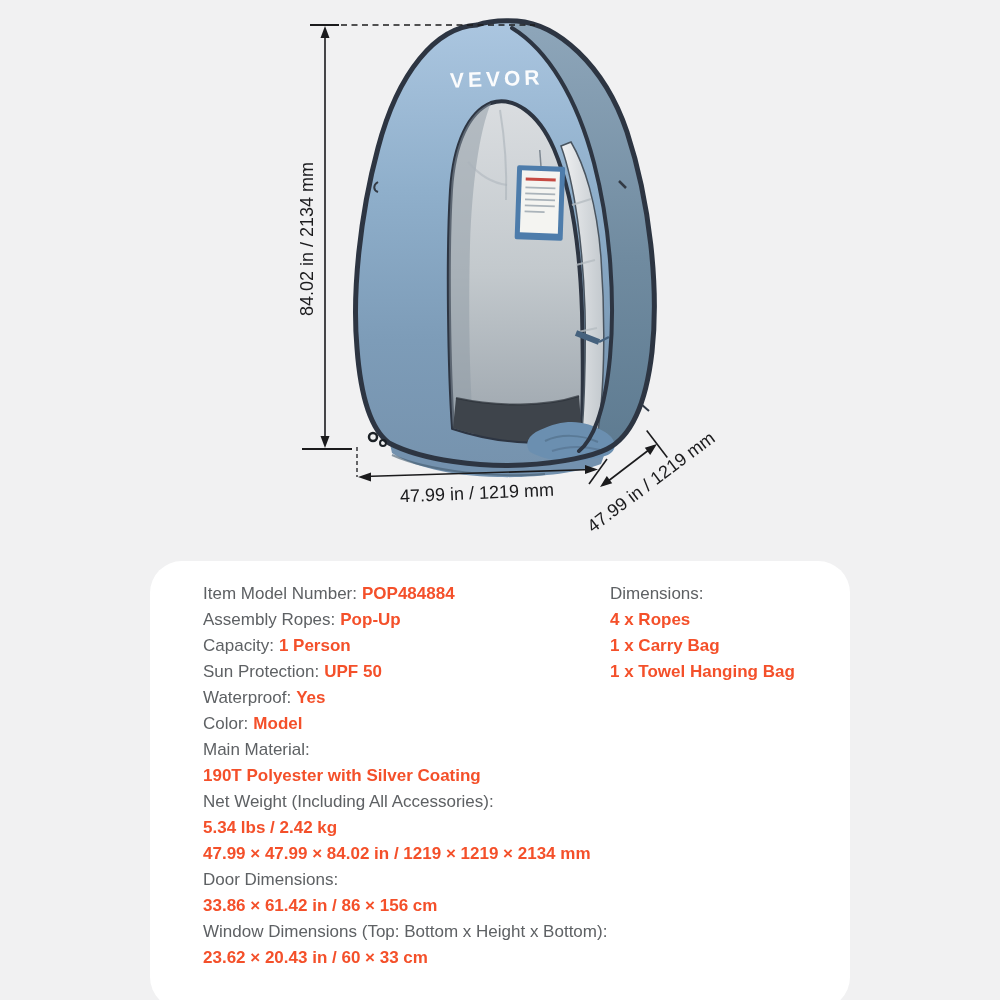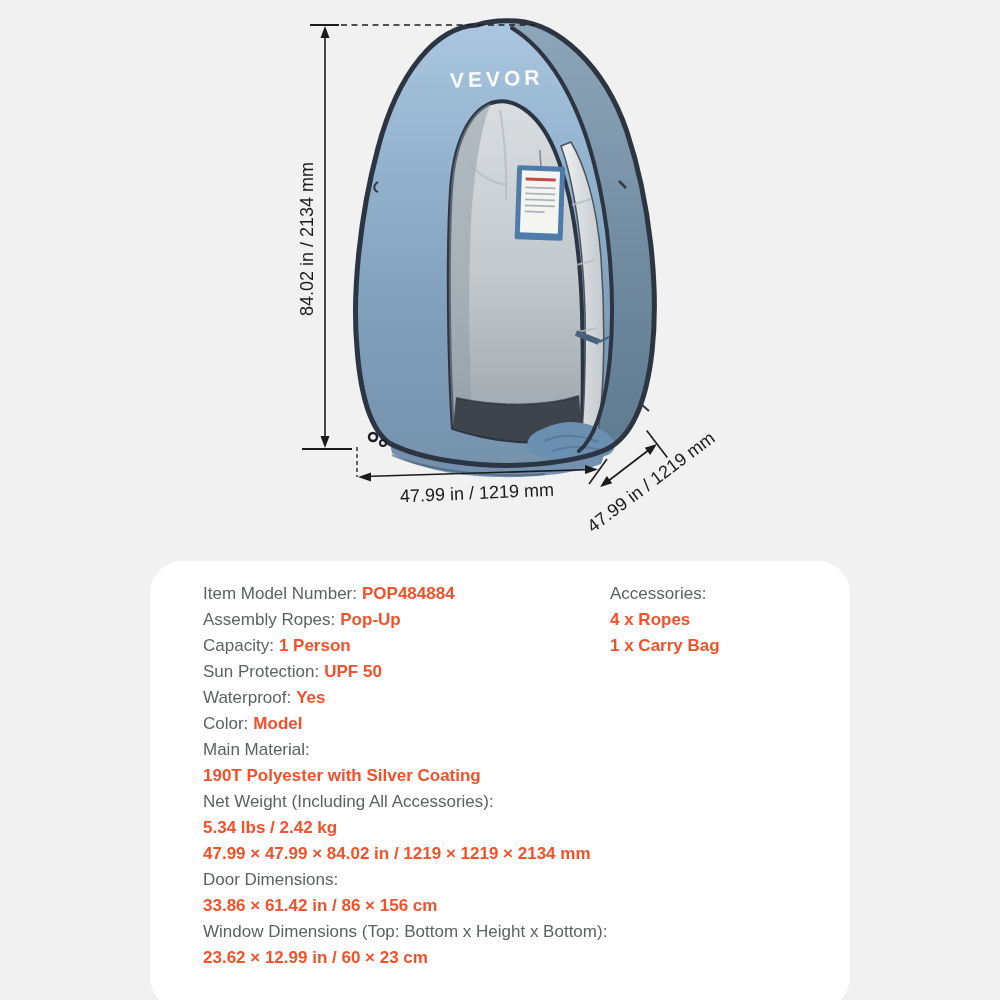--- a/index.html
+++ b/index.html
@@ -164,22 +164,23 @@
       <p class="row-inline"><span class="lbl">Waterproof:</span><span class="val">Yes</span></p>
       <p class="row-inline"><span class="lbl">Color:</span><span class="val">Model</span></p>
       <p class="lbl">Main Material:</p>
       <p class="val">190T Polyester with Silver Coating</p>
       <p class="lbl">Net Weight (Including All Accessories):</p>
       <p class="val">5.34 lbs / 2.42 kg</p>
       <p class="val">47.99 × 47.99 × 84.02 in / 1219 × 1219 × 2134 mm</p>
       <p class="lbl">Door Dimensions:</p>
       <p class="val">33.86 × 61.42 in / 86 × 156 cm</p>
       <p class="lbl">Window Dimensions (Top: Bottom x Height x Bottom):</p>
-      <p class="val">23.62 × 12.99 in / 60 × 23 cm</p>
+      <p class="val">23.62 × 20.43 in / 60 × 33 cm</p>
     </div>
     <div class="col-right">
-      <p class="lbl">Accessories:</p>
+      <p class="lbl">Dimensions:</p>
       <p class="val">4 x Ropes</p>
       <p class="val">1 x Carry Bag</p>
+      <p class="val">1 x Towel Hanging Bag</p>
     </div>
   </div>
 
 </div>
 
 </body></html>

